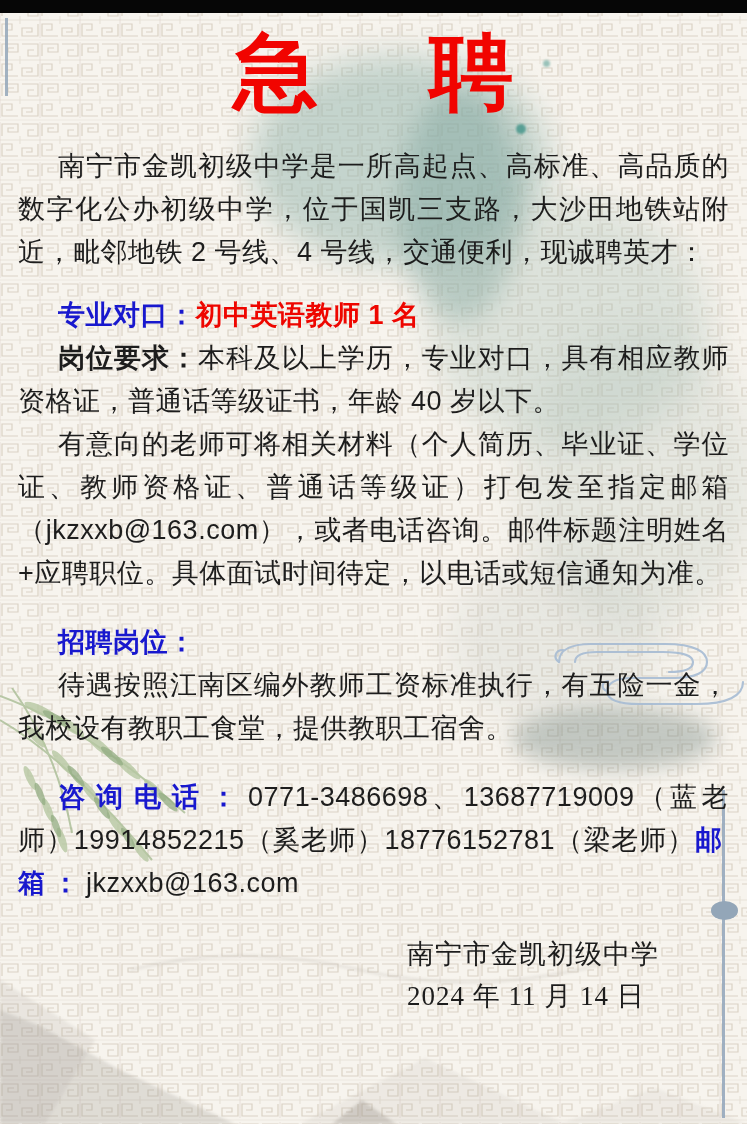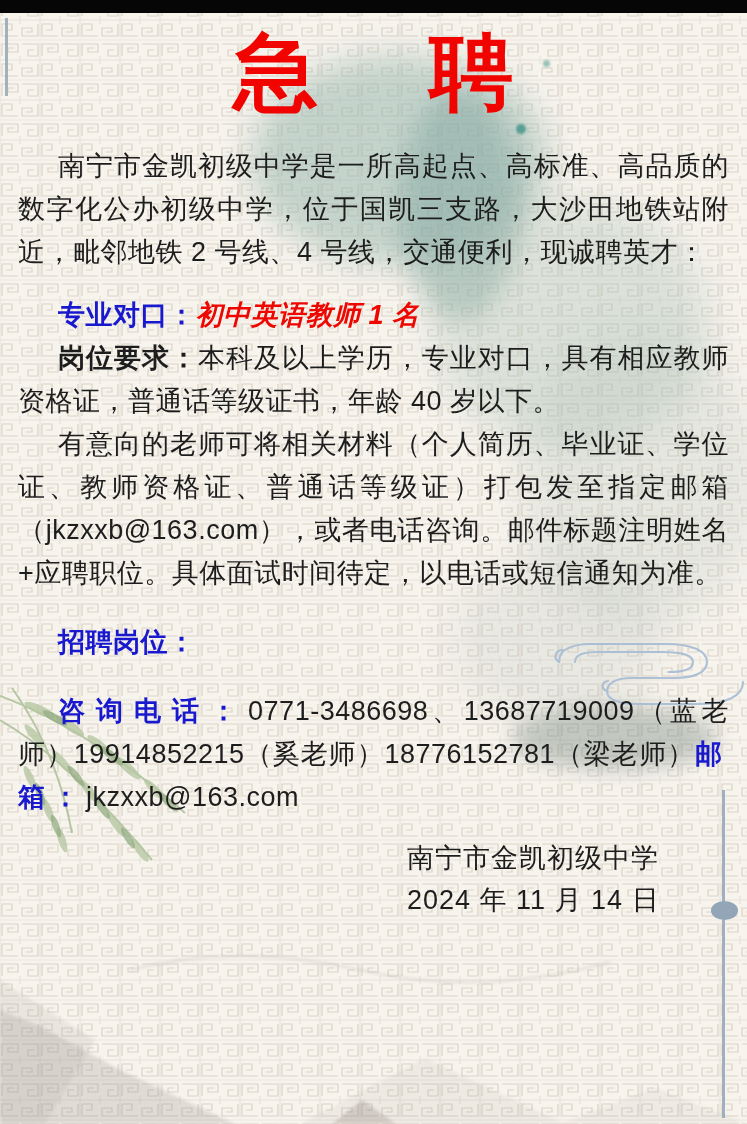--- a/index.html
+++ b/index.html
@@ -40,24 +40,24 @@
   .title{
     text-align:center;color:var(--title-red);font-weight:900;
     font-size:84px;line-height:1.22;letter-spacing:44px;padding-left:44px;
     margin:8px 0 6px 0;
   }
   p{margin:0;font-size:27px;line-height:43px;text-align:justify;letter-spacing:.5px;text-indent:40px;}
   .gap-s{margin-top:22px;}
   .gap-m{margin-top:20px;}
   .gap-l{margin-top:26px;}
   .blue{color:var(--accent-blue);font-weight:bold;}
-  .red{color:var(--accent-red);font-weight:bold;font-style:italic;}
+  .red{color:var(--accent-red);font-weight:bold;}
   .bold{font-weight:bold;}
   .sp{letter-spacing:7px;}
-  #signature{margin-top:18px;margin-left:389px;font-size:27px;line-height:42px;text-align:left;}
+  #signature{margin-top:28px;margin-left:389px;font-size:27px;line-height:42px;text-align:left;font-family:Liberation Serif, serif;}
   #signature div{letter-spacing:1px;}
 </style>
 </head>
 <body>
 
 <svg id="bg-fret" class="layer" width="747" height="1124">
   <defs>
     <pattern id="fret" width="40" height="40" patternUnits="userSpaceOnUse">
       <g fill="none" stroke="#dbd2c5" stroke-width="1.2">
         <path d="M2 16 V4 H18 V12 H8 V8 H14"></path>
@@ -154,20 +154,21 @@
   <p>
     <span class="bold">岗位要求：</span><span>本科及以上学历，专业对口，具有相应教师资格证，普通话等级证书，年龄 40 岁以下。</span>
   </p>
 
   <p>有意向的老师可将相关材料（个人简历、毕业证、学位证、教师资格证、普通话等级证）打包发至指定邮箱（jkzxxb@163.com），或者电话咨询。邮件标题注明姓名+应聘职位。具体面试时间待定，以电话或短信通知为准。</p>
 
   <p class="gap-l">
     <span class="blue">招聘岗位：</span>
   </p>
 
+  <p>待遇按照江南区编外教师工资标准执行，有五险一金，我校设有教职工食堂，提供教职工宿舍。</p>
 
   <p class="gap-l">
     <span class="blue sp">咨询电话：</span><span>0771-3486698、13687719009（蓝老师）19914852215（奚老师）18776152781（梁老师）</span><span class="blue sp">邮箱：</span><span>jkzxxb@163.com</span>
   </p>
 
   <div id="signature">
     <div>南宁市金凯初级中学</div>
     <div>2024 年 11 月 14 日</div>
   </div>
 

